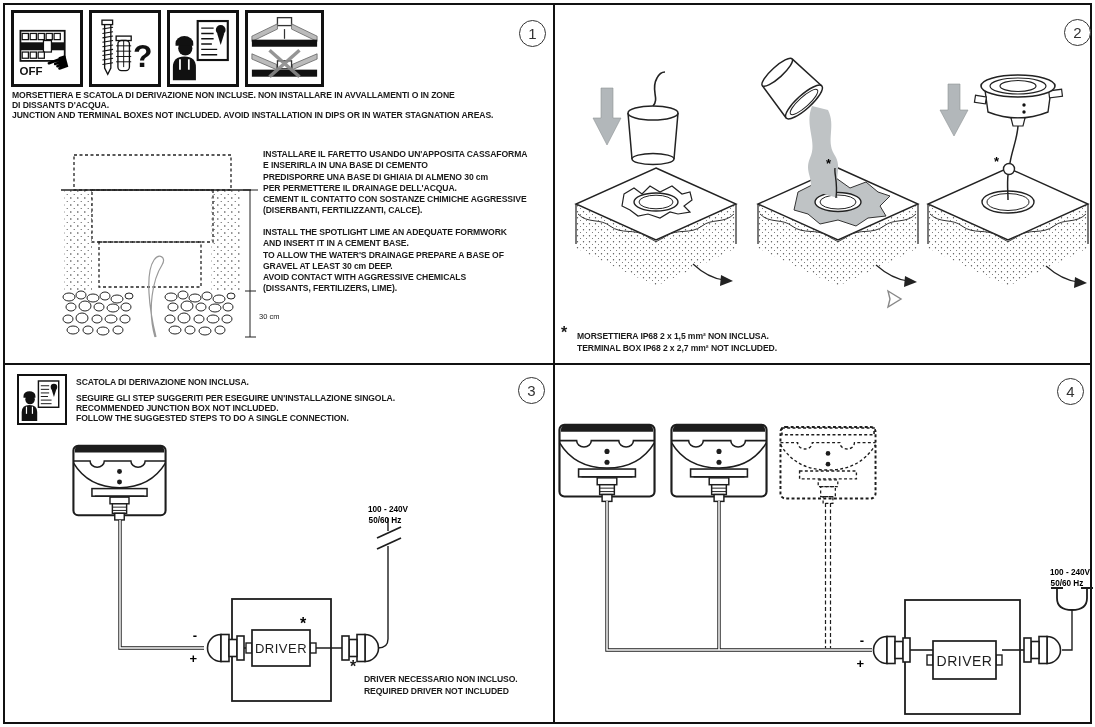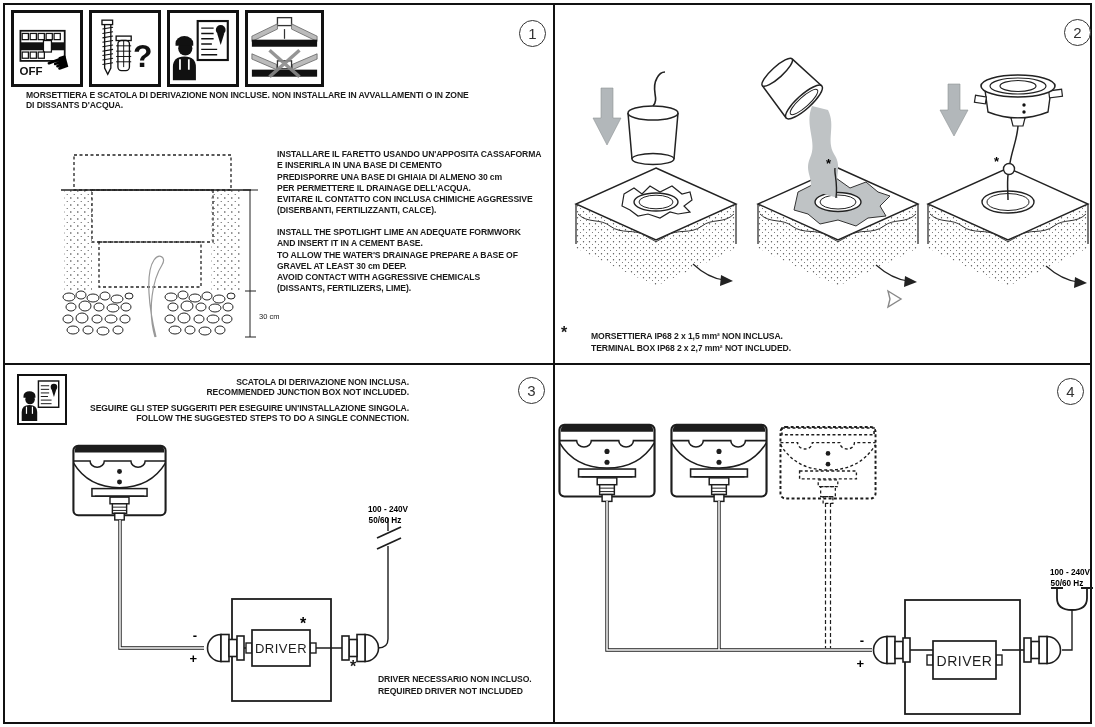--- a/index.html
+++ b/index.html
@@ -4,21 +4,21 @@
 <style>
   html,body{margin:0;padding:0;background:#fff;}
   #page{position:relative;width:1095px;height:727px;background:#fff;overflow:hidden;
         font-family:"Liberation Sans",sans-serif;color:#1a1a1a;}
   .frame{position:absolute;inset:3px;border:2px solid #111;}
   .vdiv{position:absolute;left:553px;top:3px;bottom:3px;width:2px;background:#111;}
   .hdiv{position:absolute;left:3px;right:3px;top:363px;height:2px;background:#111;}
   .badge{position:absolute;width:25px;height:25px;border:1.6px solid #333;border-radius:50%;
          font:400 15px/25px "Liberation Sans",sans-serif;color:#333;text-align:center;background:#fff;}
   .txt{position:absolute;font-weight:bold;font-size:8.6px;line-height:10px;letter-spacing:-0.1px;white-space:nowrap;}
-  .txt div{white-space:nowrap;margin-left:14px;}
+  .txt div{white-space:nowrap;}
   .instr{line-height:11.3px;}
   .iconbox{position:absolute;border:3px solid #111;background:#fff;display:flex;align-items:center;justify-content:center;}
   .star{position:absolute;font-weight:bold;font-size:16px;line-height:12px;}
   .wm{position:absolute;left:26px;top:548px;z-index:0;font-family:"DejaVu Serif",serif;
       font-size:138px;letter-spacing:-8px;font-style:normal;
       color:rgba(224,164,164,0.34);-webkit-text-stroke:1.4px rgba(198,122,122,0.55);}
   svg{position:absolute;z-index:1;overflow:visible;}
   svg.icon{position:static;}
   .lbl{font-family:"Liberation Sans",sans-serif;}
 </style>
@@ -162,20 +162,21 @@
       <g stroke="#8a8a8a" stroke-width="4" opacity="0.9">
         <line x1="22" y1="40" x2="56" y2="70"></line>
           <line x1="56" y1="40" x2="22" y2="70"></line>
       </g>
     </svg>
   </div>
 
   <div class="txt" style="left:12px;top:90px;">
     <div>MORSETTIERA E SCATOLA DI DERIVAZIONE NON INCLUSE. NON INSTALLARE IN AVVALLAMENTI O IN ZONE</div>
     <div>DI DISSANTS D'ACQUA.</div>
+    <div>JUNCTION AND TERMINAL BOXES NOT INCLUDED. AVOID INSTALLATION IN DIPS OR IN WATER STAGNATION AREAS.</div>
   </div>
 
   <svg style="left:55px;top:147px;" width="245" height="200" viewBox="0 0 245 200">
     <defs>
       <pattern id="stipA" width="7" height="7" patternUnits="userSpaceOnUse">
         <circle cx="1.8" cy="2" r="0.8" fill="#444"></circle>
           <circle cx="5.2" cy="5.5" r="0.6" fill="#444"></circle>
       </pattern>
     </defs>
     <rect x="9" y="43" width="28" height="101" fill="url(#stipA)"></rect>
@@ -236,21 +237,21 @@
       <line x1="190" y1="190" x2="201" y2="190"></line>
     </g>
     <text x="204" y="172" font-size="7.5" fill="#1a1a1a" class="lbl">30 cm</text>
   </svg>
 
   <div class="txt instr" style="left:263px;top:149px;">
     <div>INSTALLARE IL FARETTO USANDO UN'APPOSITA CASSAFORMA</div>
       <div>E INSERIRLA IN UNA BASE DI CEMENTO</div>
     <div>PREDISPORRE UNA BASE DI GHIAIA DI ALMENO 30 cm</div>
       <div>PER PERMETTERE IL DRAINAGE DELL'ACQUA.</div>
-    <div>EVITARE IL CONTATTO CON INCLUSA CHIMICHE AGGRESSIVE</div>
+    <div>CEMENT IL CONTATTO CON SOSTANZE CHIMICHE AGGRESSIVE</div>
       <div>(DISERBANTI, FERTILIZZANTI, CALCE).</div>
   </div>
   <div class="txt instr" style="left:263px;top:227px;">
     <div>INSTALL THE SPOTLIGHT LIME AN ADEQUATE FORMWORK</div>
       <div>AND INSERT IT IN A CEMENT BASE.</div>
     <div>TO ALLOW THE WATER'S DRAINAGE PREPARE A BASE OF</div>
       <div>GRAVEL AT LEAST 30 cm DEEP.</div>
     <div>AVOID CONTACT WITH AGGRESSIVE CHEMICALS</div>
       <div>(DISSANTS, FERTILIZERS, LIME).</div>
   </div>
@@ -344,24 +345,24 @@
   </div>
 
   <div class="badge" style="left:518px;top:377px;">3</div>
 
   <div class="iconbox" style="left:17px;top:374px;width:46px;height:47px;border-width:2.5px;">
     <svg class="icon" width="42" height="43" viewBox="0 0 70 72">
         <use href="#ic-worker"></use>
       </svg>
   </div>
 
-  <div class="txt" style="left:76px;top:377px;text-align:right;">
+  <div class="txt" style="left:76px;top:377px;">
     <div>SCATOLA DI DERIVAZIONE NON INCLUSA.</div>
+    <div style="margin-top:6px;">SEGUIRE GLI STEP SUGGERITI PER ESEGUIRE UN'INSTALLAZIONE SINGOLA.</div>
     <div>RECOMMENDED JUNCTION BOX NOT INCLUDED.</div>
-    <div style="margin-top:6px;">SEGUIRE GLI STEP SUGGERITI PER ESEGUIRE UN'INSTALLAZIONE SINGOLA.</div>
     <div>FOLLOW THE SUGGESTED STEPS TO DO A SINGLE CONNECTION.</div>
   </div>
 
   <svg style="left:14px;top:428px;" width="530" height="292" viewBox="0 0 530 292">
     <use href="#fx" x="58" y="15" width="95" height="95"></use>
     <path d="M106,92 V220 H190" fill="none" stroke="#1d1d1d" stroke-width="3.4"></path>
     <path d="M106,92 V220 H190" fill="none" stroke="#fff" stroke-width="1.5"></path>
     <rect x="218" y="171" width="99" height="102" fill="none" stroke="#1d1d1d" stroke-width="1.8"></rect>
     <line x1="230" y1="220" x2="240" y2="220" stroke="#1d1d1d" stroke-width="1.6"></line>
     <line x1="296" y1="220" x2="334" y2="220" stroke="#1d1d1d" stroke-width="1.6"></line>

